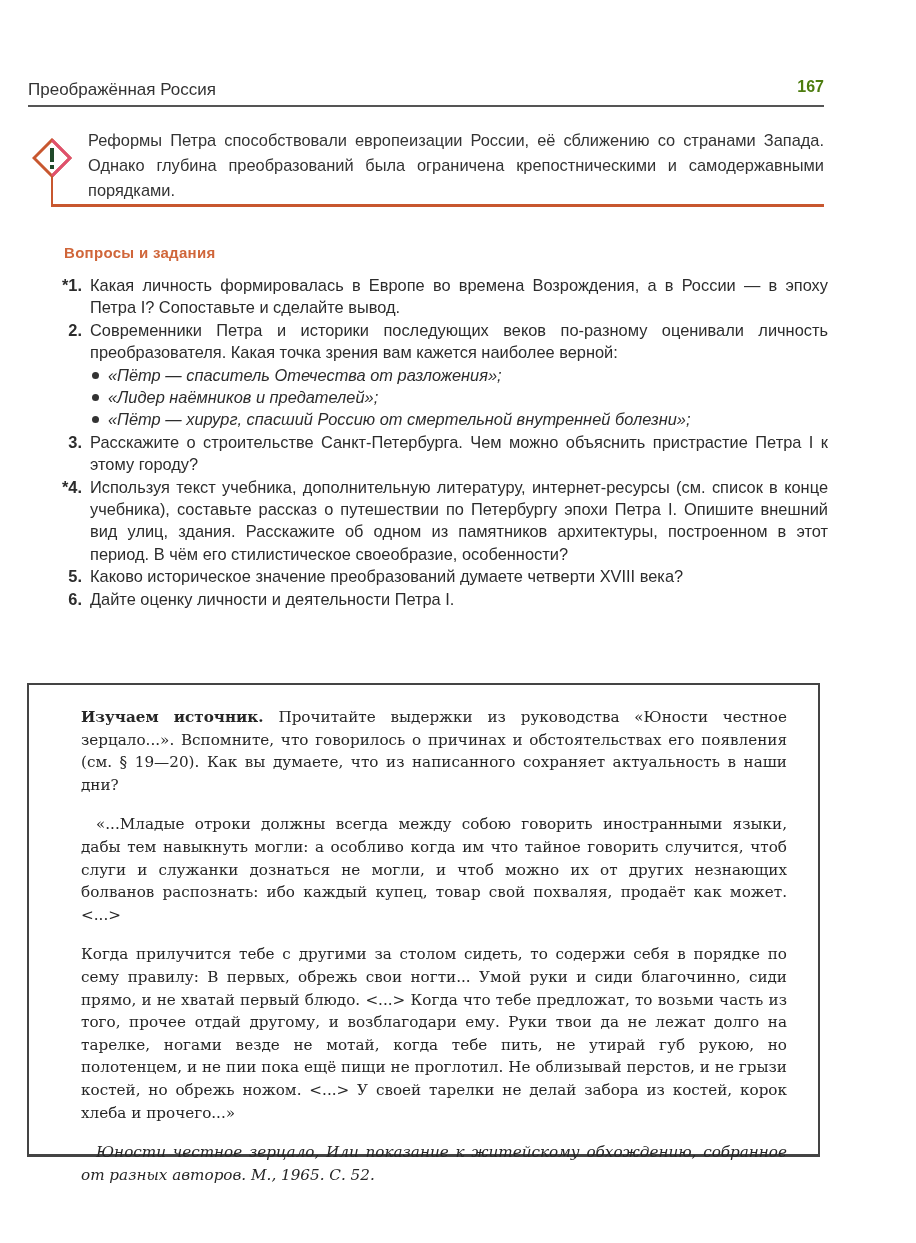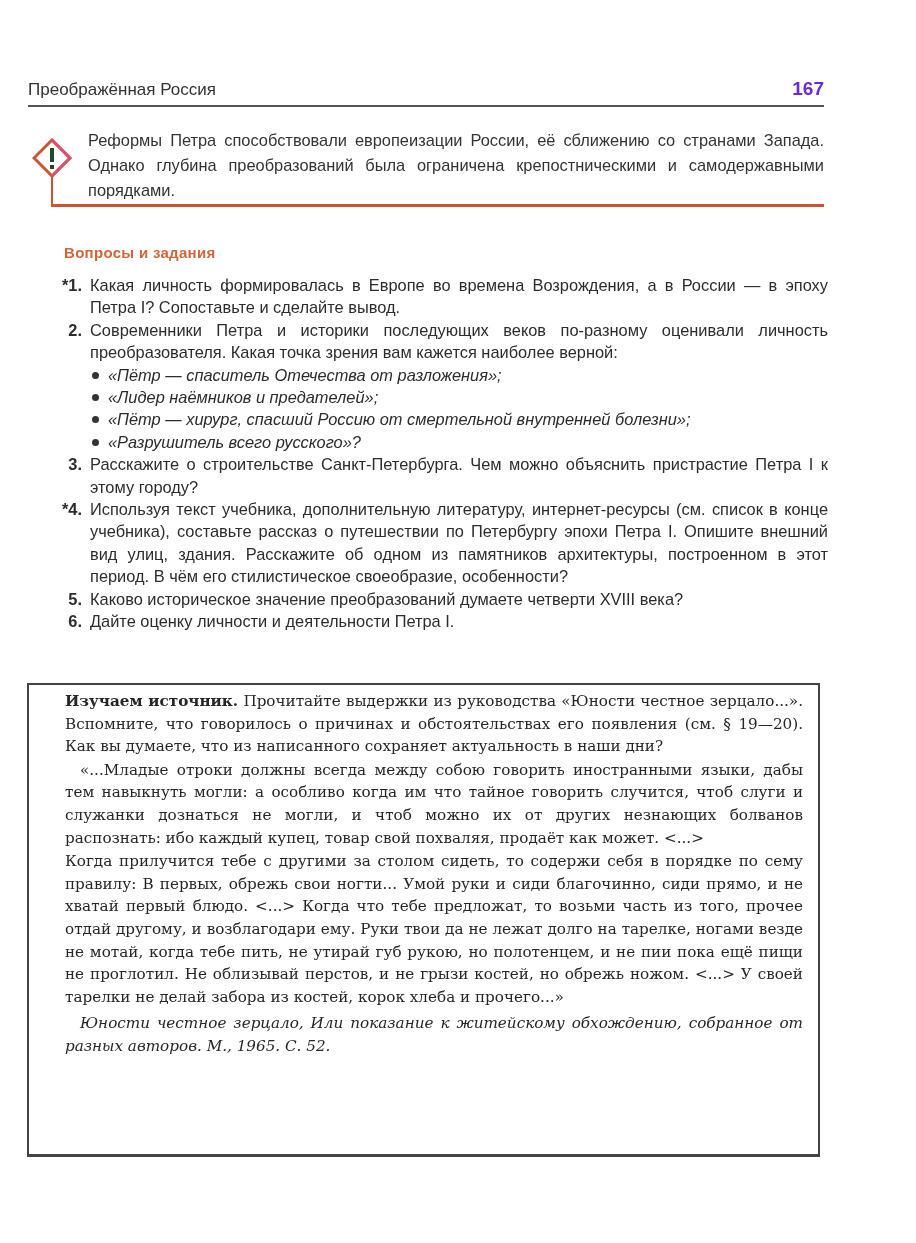--- a/index.html
+++ b/index.html
@@ -2,21 +2,21 @@
 <html><head>
 <meta charset="utf-8">
 <style>
   html, body { margin: 0; padding: 0; background: #ffffff; }
   body { width: 916px; height: 1243px; position: relative; overflow: hidden; color: #262626; }
   .page { position: absolute; left: 0; top: 0; width: 892px; height: 1243px; }
 
   
   .running-head { position: absolute; left: 28px; top: 78px; width: 796px; height: 26px; }
   .running-head .title { position: absolute; left: 0; top: 2px; font-family: "Liberation Sans", sans-serif; font-size: 17px; color: #333; }
-  .running-head .pagenum { position: absolute; right: 0; top: 0; font-family: "Liberation Sans", sans-serif; font-size: 19px; font-weight: bold; color: #6d28d9; }
+  .running-head .pagenum { position: absolute; right: 0; top: 0; font-family: "Liberation Sans", sans-serif; font-size: 16px; font-weight: bold; color: #4d7c0f; }
   .head-rule { position: absolute; left: 28px; top: 105px; width: 796px; height: 2px; background: #555; }
 
   
   .callout { position: absolute; left: 28px; top: 124px; width: 796px; height: 88px; }
   .callout .icon { position: absolute; left: 4px; top: 14px; width: 40px; height: 40px; }
   .callout .stem { position: absolute; left: 23px; top: 52px; width: 2px; height: 30px; background: #c8572f; }
   .callout .base { position: absolute; left: 23px; top: 80px; width: 773px; height: 3px; background: #c8572f; }
   .callout .text { position: absolute; left: 60px; top: 4px; width: 736px; font-family: Liberation Sans, sans-serif; font-size: 16.4px; line-height: 25px; color: #333; text-align: justify; }
 
   
@@ -28,21 +28,21 @@
   .bullets { margin: 0; padding: 0; list-style: none; font-style: italic; }
   .bullets li { position: relative; padding-left: 18px; }
   .bullets li .dot { position: absolute; left: 2px; top: 8px; width: 7px; height: 7px; border-radius: 50%; background: #333; }
 
   
   .source-box { position: absolute; left: 27px; top: 683px; width: 793px; height: 474px; border: 2px solid #444; border-right-width: 2px; border-bottom-width: 3px; box-sizing: border-box; }
   .source-inner { position: absolute; left: 35px; top: 4px; width: 740px; font-family: "DejaVu Serif", "Liberation Serif", serif; font-size: 15.2px; line-height: 22.6px; color: #262626; text-align: justify; }
   .source-inner .lead b { font-weight: bold; }
   .source-inner .quote { padding-left: 0; text-indent: 15px; }
   .source-inner .cite { font-style: italic; margin-top: 4px; text-indent: 15px; }
-  .source-inner p { margin: 1px; }
+  .source-inner p { margin: 17px; }
 </style>
 </head>
 <body>
 
 <div class="page">
 
   <div class="running-head">
     <span class="title">Преображённая Россия</span>
     <span class="pagenum">167</span>
   </div>
@@ -67,21 +67,20 @@
       <span class="num"><span class="star">*</span><span>1.</span></span>
       <span>Какая личность формировалась в Европе во времена Возрождения, а в России — в эпоху Петра I? Сопоставьте и сделайте вывод.</span>
     </div>
     <div class="q">
       <span class="num"><span>2.</span></span>
       <span>Современники Петра и историки последующих веков по-разному оценивали личность преобразователя. Какая точка зрения вам кажется наиболее верной:</span>
       <ul class="bullets">
         <li><span class="dot"></span><span>«Пётр — спаситель Отечества от разложения»;</span></li>
         <li><span class="dot"></span><span>«Лидер наёмников и предателей»;</span></li>
         <li><span class="dot"></span><span>«Пётр — хирург, спасший Россию от смертельной внутренней болезни»;</span></li>
-        <li><span class="dot"></span><span>«Разрушитель всего русского»?</span></li>
       </ul>
     </div>
     <div class="q">
       <span class="num"><span>3.</span></span>
       <span>Расскажите о строительстве Санкт-Петербурга. Чем можно объяснить пристрастие Петра I к этому городу?</span>
     </div>
     <div class="q">
       <span class="num"><span class="star">*</span><span>4.</span></span>
       <span>Используя текст учебника, дополнительную литературу, интернет-ресурсы (см. список в конце учебника), составьте рассказ о путешествии по Петербургу эпохи Петра I. Опишите внешний вид улиц, здания. Расскажите об одном из памятников архитектуры, построенном в этот период. В чём его стилистическое своеобразие, особенности?</span>
     </div>

